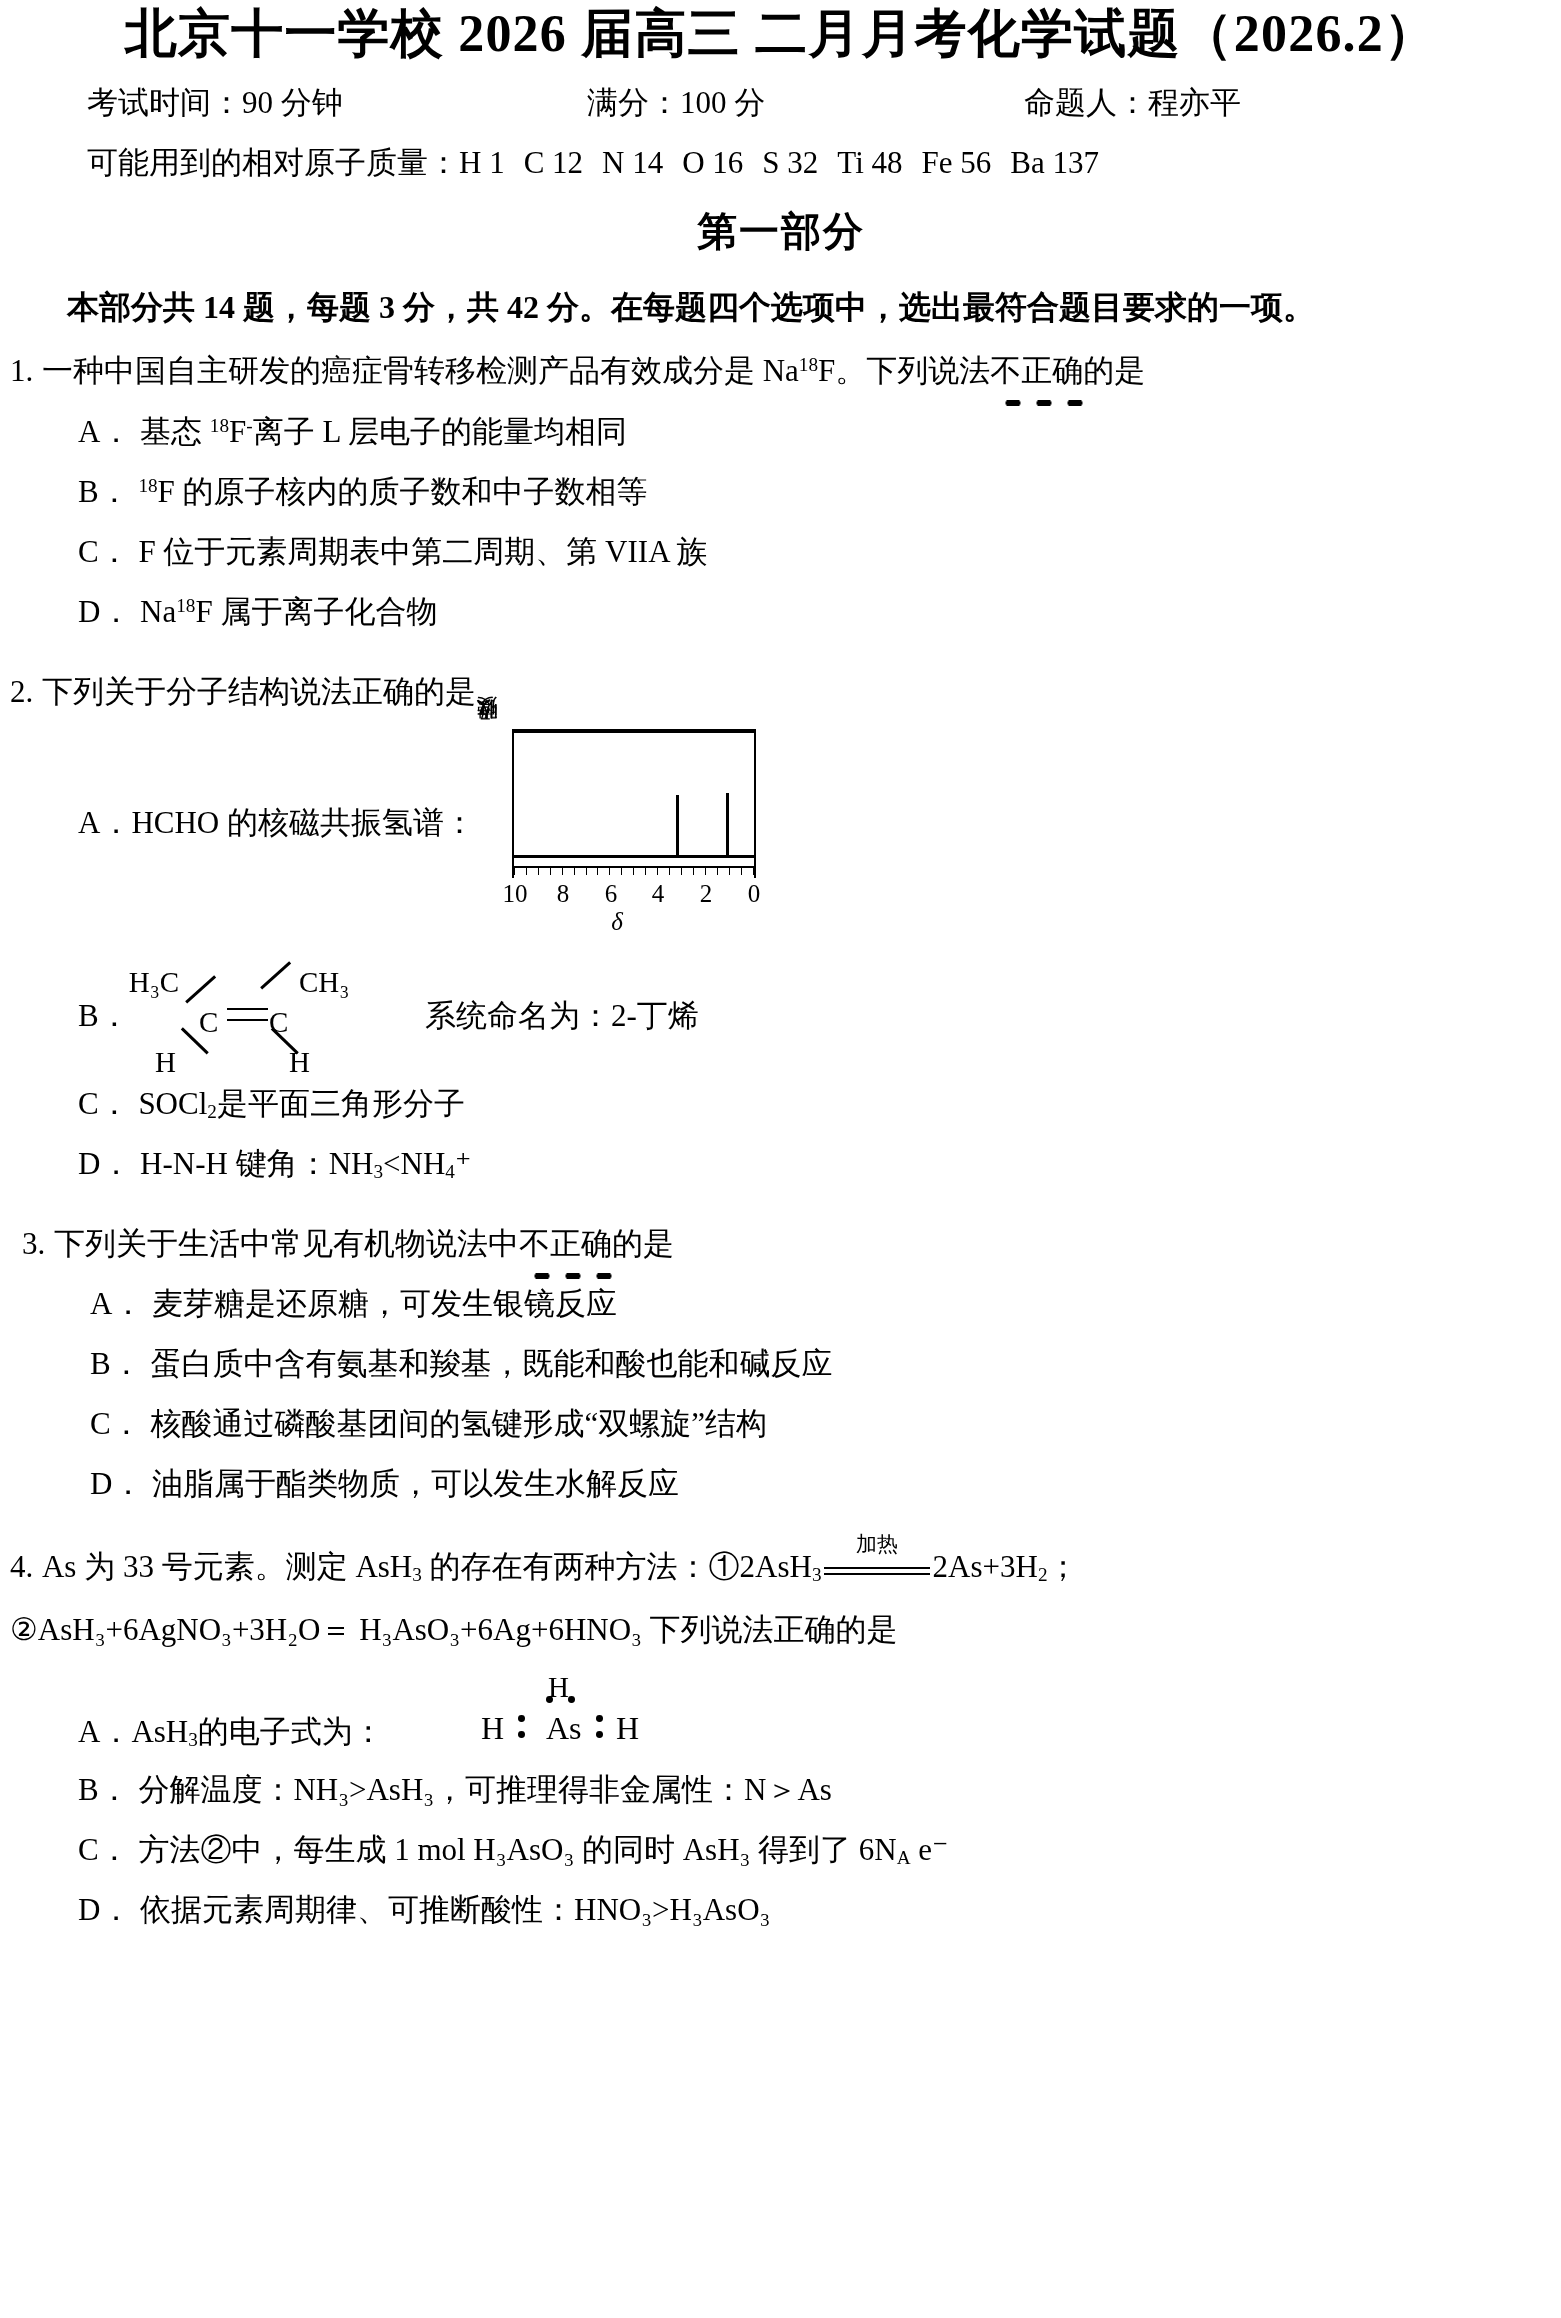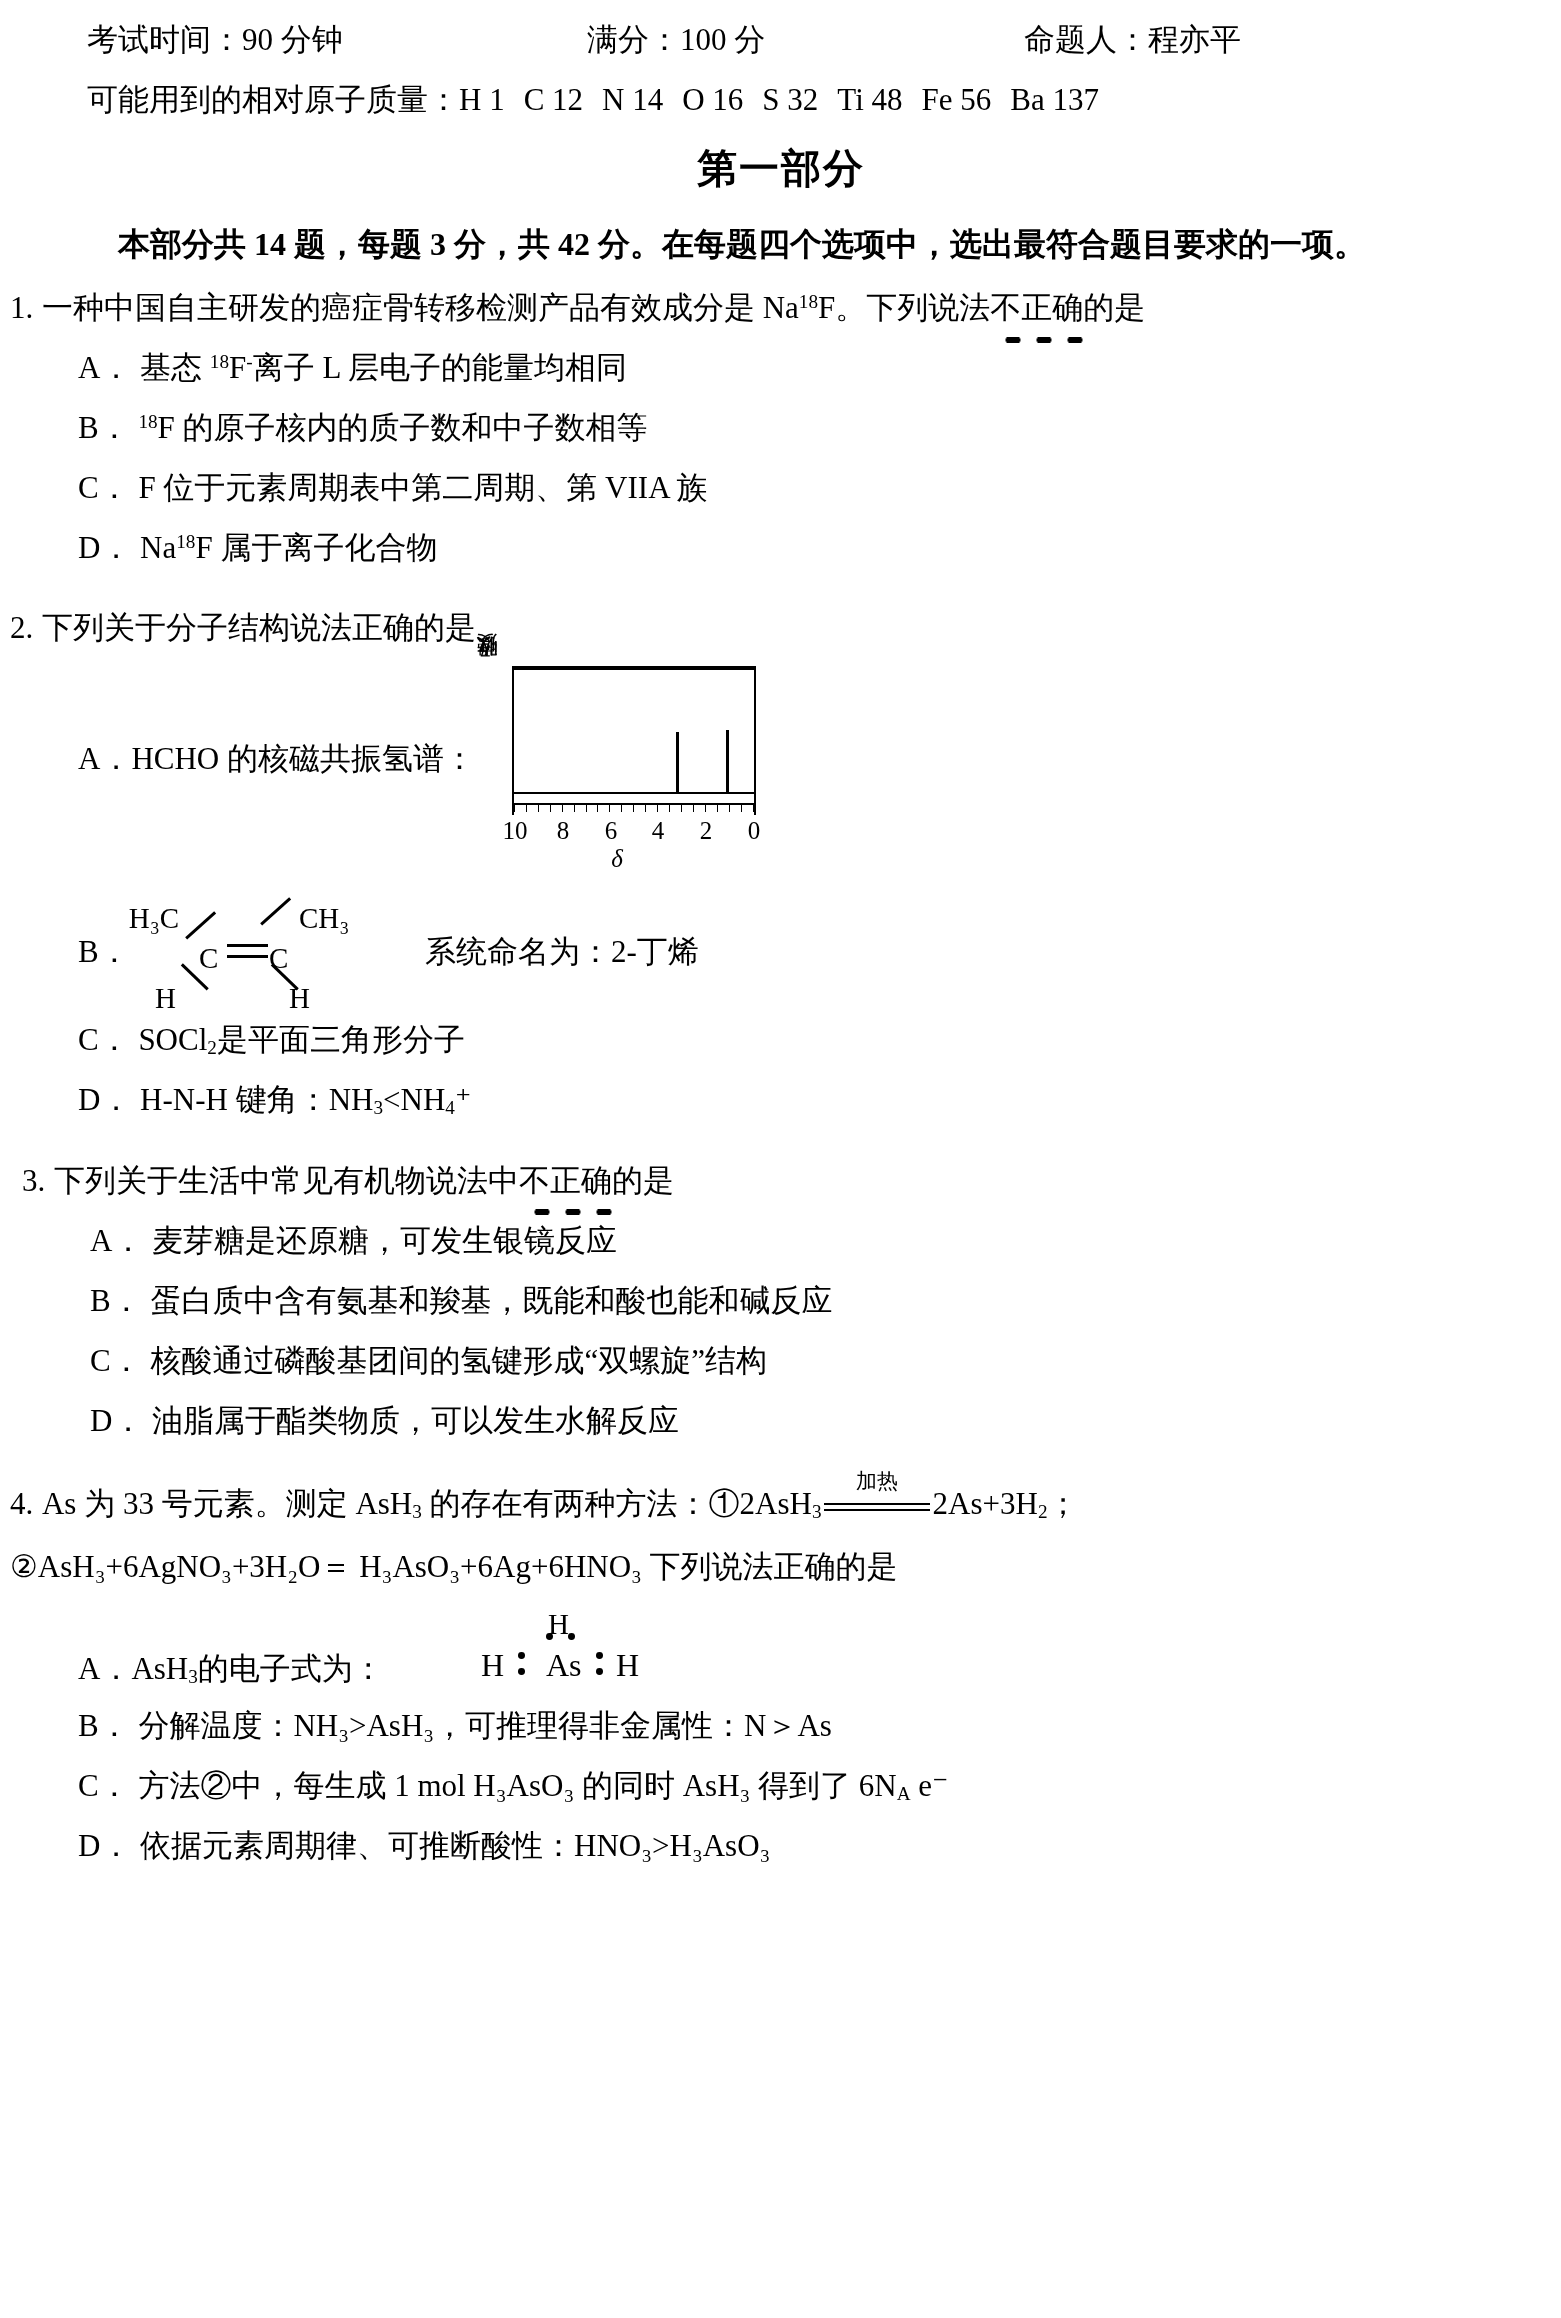--- a/index.html
+++ b/index.html
@@ -58,21 +58,21 @@
   .part-heading {
     text-align: center;
     font-size: 40px;
     font-weight: bold;
     margin-top: 20px;
     letter-spacing: 1.9px;
   }
   .part-desc {
     font-size: 32px;
     font-weight: bold;
-    padding-left: 118px;
+    padding-left: 67px;
     margin-top: 27.5px;
     white-space: nowrap;
   }
 
   
   .q {
     font-size: 31px;
     line-height: 1.42;
   }
   .q-stem {
@@ -302,20 +302,21 @@
     height: 6.9px;
     border-radius: 50%;
     background: #000;
   }
 </style>
 </head>
 <body>
 
 <div class="page">
 
+  <div class="doc-title">北京十一学校 2026 届高三 二月月考化学试题（2026.2）</div>
 
   <div class="meta-row">
     <div class="m1">考试时间：90 分钟</div>
     <div class="m2">满分：100 分</div>
     <div class="m3">命题人：程亦平</div>
   </div>
 
   <div class="mass-line">
     <span class="lbl">可能用到的相对原子质量：</span><span class="masses"><span>H 1</span><span>C 12</span><span>N 14</span><span>O 16</span><span>S 32</span><span>Ti 48</span><span>Fe 56</span><span>Ba 137</span></span>
   </div>

